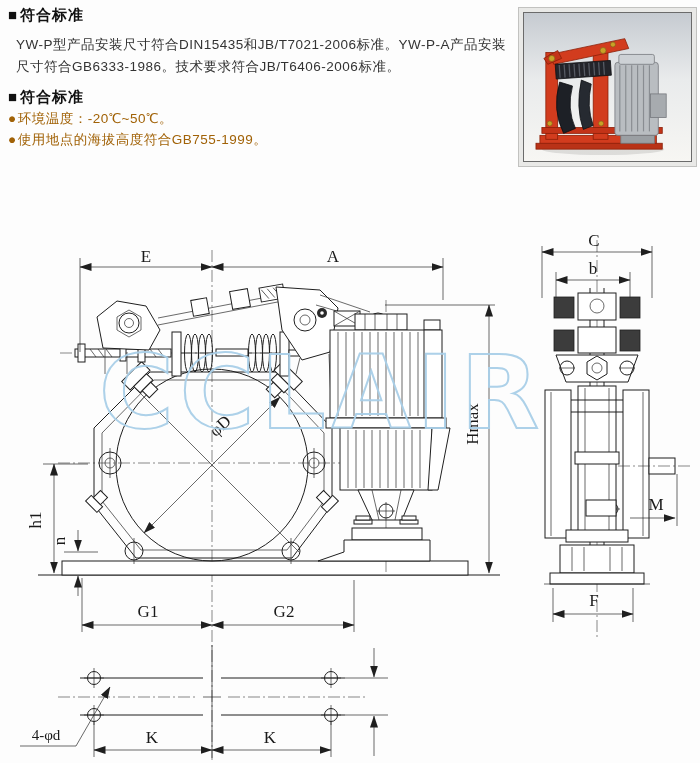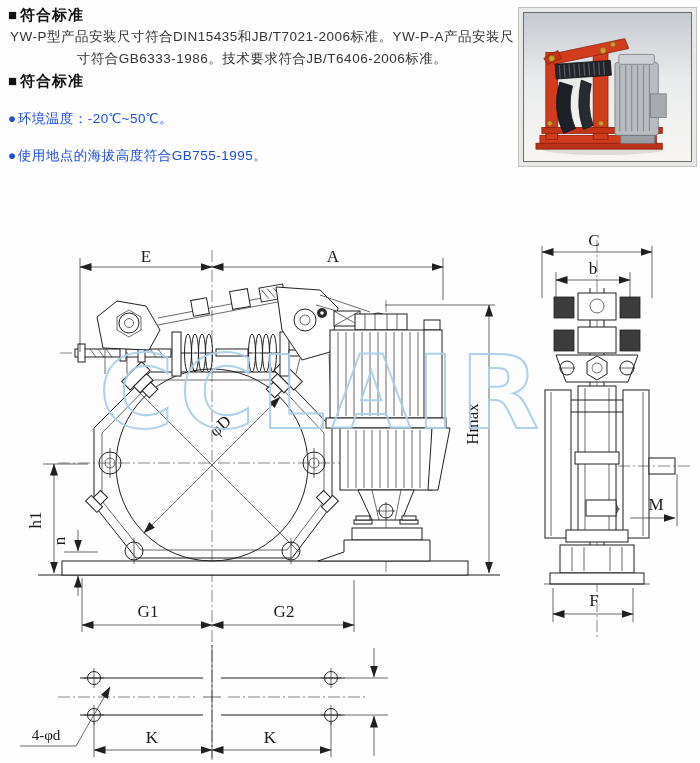--- a/index.html
+++ b/index.html
@@ -1,22 +1,22 @@
 <!DOCTYPE html>
 <html><head>
 <meta charset="utf-8">
 <style>
   html,body{margin:0;padding:0;}
   body{width:700px;height:763px;position:relative;background:#fdfdfd;
        font-family:"Liberation Sans",sans-serif;color:#2b2b2b;overflow:hidden;}
   .text-block{position:absolute;left:8px;top:4px;width:508px;}
   .sec-title{font-size:15px;font-weight:bold;color:#111;line-height:22px;letter-spacing:1px;}
   .sec-title .marker{margin-right:2px;}
-  .body-para{font-size:13.5px;line-height:22px;margin:0;color:#333;letter-spacing:.5px;text-align:center;}
-  .bullet{font-size:13.5px;line-height:21px;color:#1d4ed8;padding-left:15px;text-indent:-15px;letter-spacing:.5px;margin-top:16px;}
+  .body-para{font-size:13.5px;line-height:22px;margin:8px;color:#333;letter-spacing:.5px;}
+  .bullet{font-size:13.5px;line-height:21px;color:#a16207;padding-left:15px;text-indent:-15px;letter-spacing:.5px;}
   .bullet .b-marker{margin-right:1px;}
   .photo-frame{position:absolute;left:518px;top:7px;width:179px;height:160px;
                background:#e9e9e7;border:1px solid #c2c2c0;box-sizing:border-box;padding:4px;}
   .photo-inner{width:100%;height:100%;border:1px solid #6b6b6b;box-sizing:border-box;
                background:linear-gradient(180deg,#c6cbd1 0%,#e9ebec 45%,#f7f6f3 100%);}
   .drawing{position:absolute;left:0;top:225px;width:700px;height:538px;}
   svg text.dim{font-family:"Liberation Serif",serif;font-size:17px;fill:#1a1a1a;}
   svg text.dim-small{font-family:"Liberation Serif",serif;font-size:15px;fill:#1a1a1a;}
   svg .ln{stroke:#1f1f1f;fill:none;stroke-width:1;}
   svg .thin{stroke:#2a2a2a;fill:none;stroke-width:.7;}
@@ -25,21 +25,21 @@
   svg .dark{fill:#3c3c3c;stroke:#1f1f1f;stroke-width:.8;}
 </style>
 </head>
 <body>
 
 <div class="text-block">
   <div class="sec-title"><span class="marker">■</span><span>符合标准</span></div>
   <p class="body-para">YW-P型产品安装尺寸符合DIN15435和JB/T7021-2006标准。YW-P-A产品安装尺寸符合GB6333-1986。技术要求符合JB/T6406-2006标准。</p>
   <div class="sec-title"><span class="marker">■</span><span>符合标准</span></div>
   <div class="bullet"><span class="b-marker">●</span><span>环境温度：-20℃~50℃。</span></div>
-  <div class="bullet"><span class="b-marker">●</span><span>使用地点的海拔高度符合GB755-1995。</span></div>
+  <div class="bullet"><span class="b-marker">●</span><span>使用地点的海拔高度符合GB755-1999。</span></div>
 </div>
 
 <div class="photo-frame">
   <div class="photo-inner">
     <svg width="100%" height="100%" viewBox="0 0 169 150">
       <ellipse cx="80" cy="138" rx="62" ry="6" fill="rgba(0,0,0,0.10)"></ellipse>
 
       <g fill="#d23c1e" stroke="#8a1f08" stroke-width="0.8">
         <rect x="16" y="124" width="118" height="9"></rect>
         <rect x="12" y="132" width="128" height="6" fill="#b93217"></rect>

